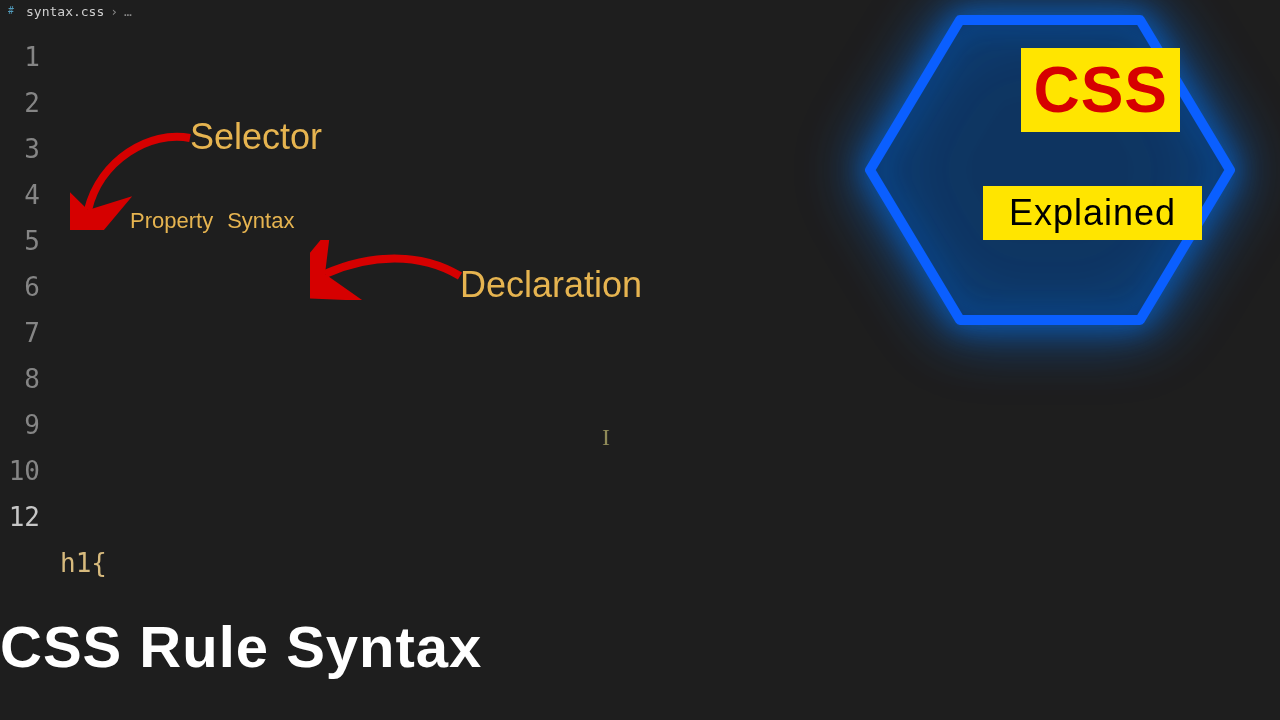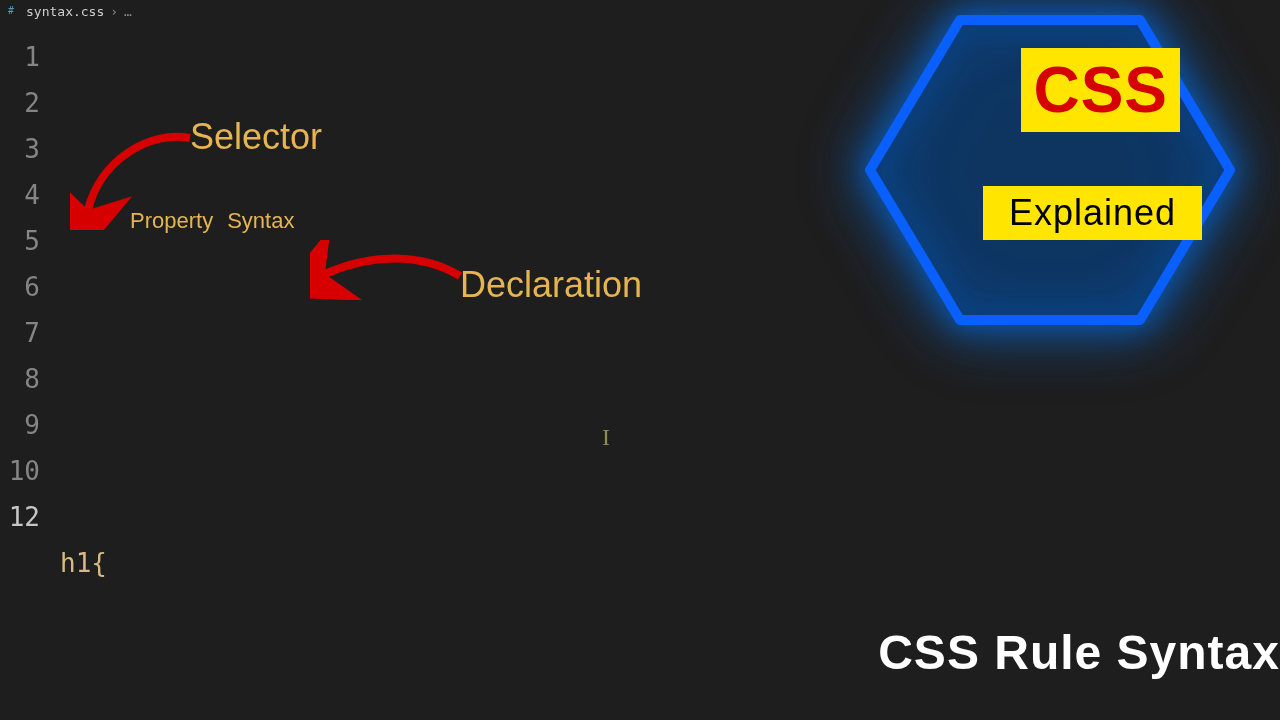--- a/index.html
+++ b/index.html
@@ -122,25 +122,25 @@
     font-size:36px;
     padding:6px 26px;
     text-align:center;
   }
 
   
   .big-title {
     position:absolute;
     left:0; right:0;
     bottom:40px;
-    text-align:right;
+    text-align:left;
     color:#fff;
     font-family:"Segoe UI","Arial",sans-serif;
     font-weight:700;
-    font-size:48px;
+    font-size:58px;
     letter-spacing:1px;
   }
 
   
   .ibeam {
     position:absolute;
     color:#8f8a58;
     font-size:24px;
     font-family: "Times New Roman", serif;
   }

